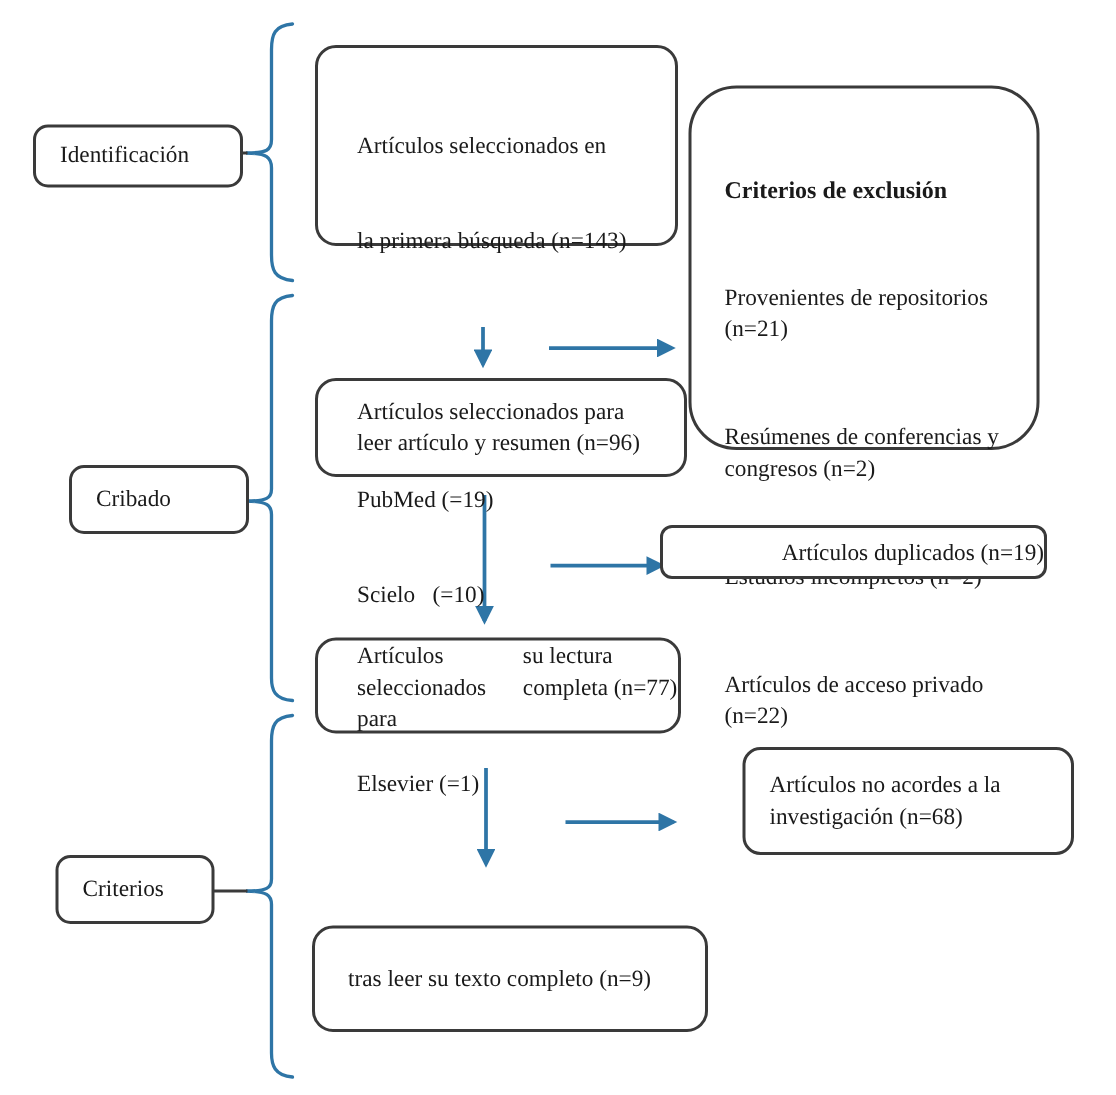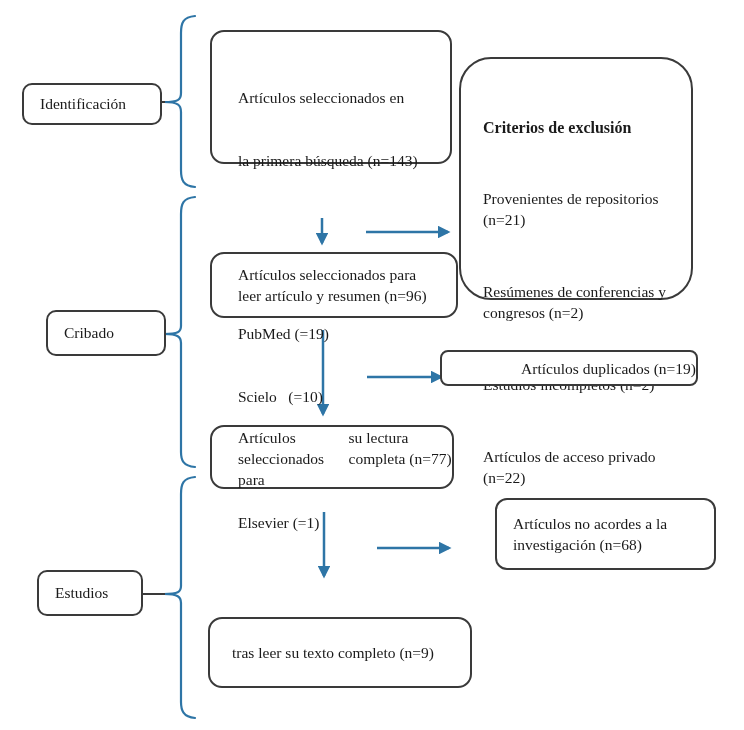--- a/index.html
+++ b/index.html
@@ -61,21 +61,21 @@
     <line class="arrow" x1="377" y1="548" x2="449" y2="548" marker-end="url(#ah)"></line>
   </svg>
 
   <div class="labelbox lb-id">
     <span>Identificación</span>
   </div>
   <div class="labelbox lb-cr">
     <span>Cribado</span>
   </div>
   <div class="labelbox lb-in">
-    <span>Estudios</span>
+    <span>Criterios</span>
   </div>
 
   <div class="flowbox fb-initial">
     <div>Artículos seleccionados en</div>
     <div>la primera búsqueda (n=143)</div>
     <div class="sources">
       <div>Bases de Datos (=75)</div>
       <div>PubMed (=19)</div>
       <div>Scielo   (=10)</div>
       <div>Dialnet  (=42)</div>

